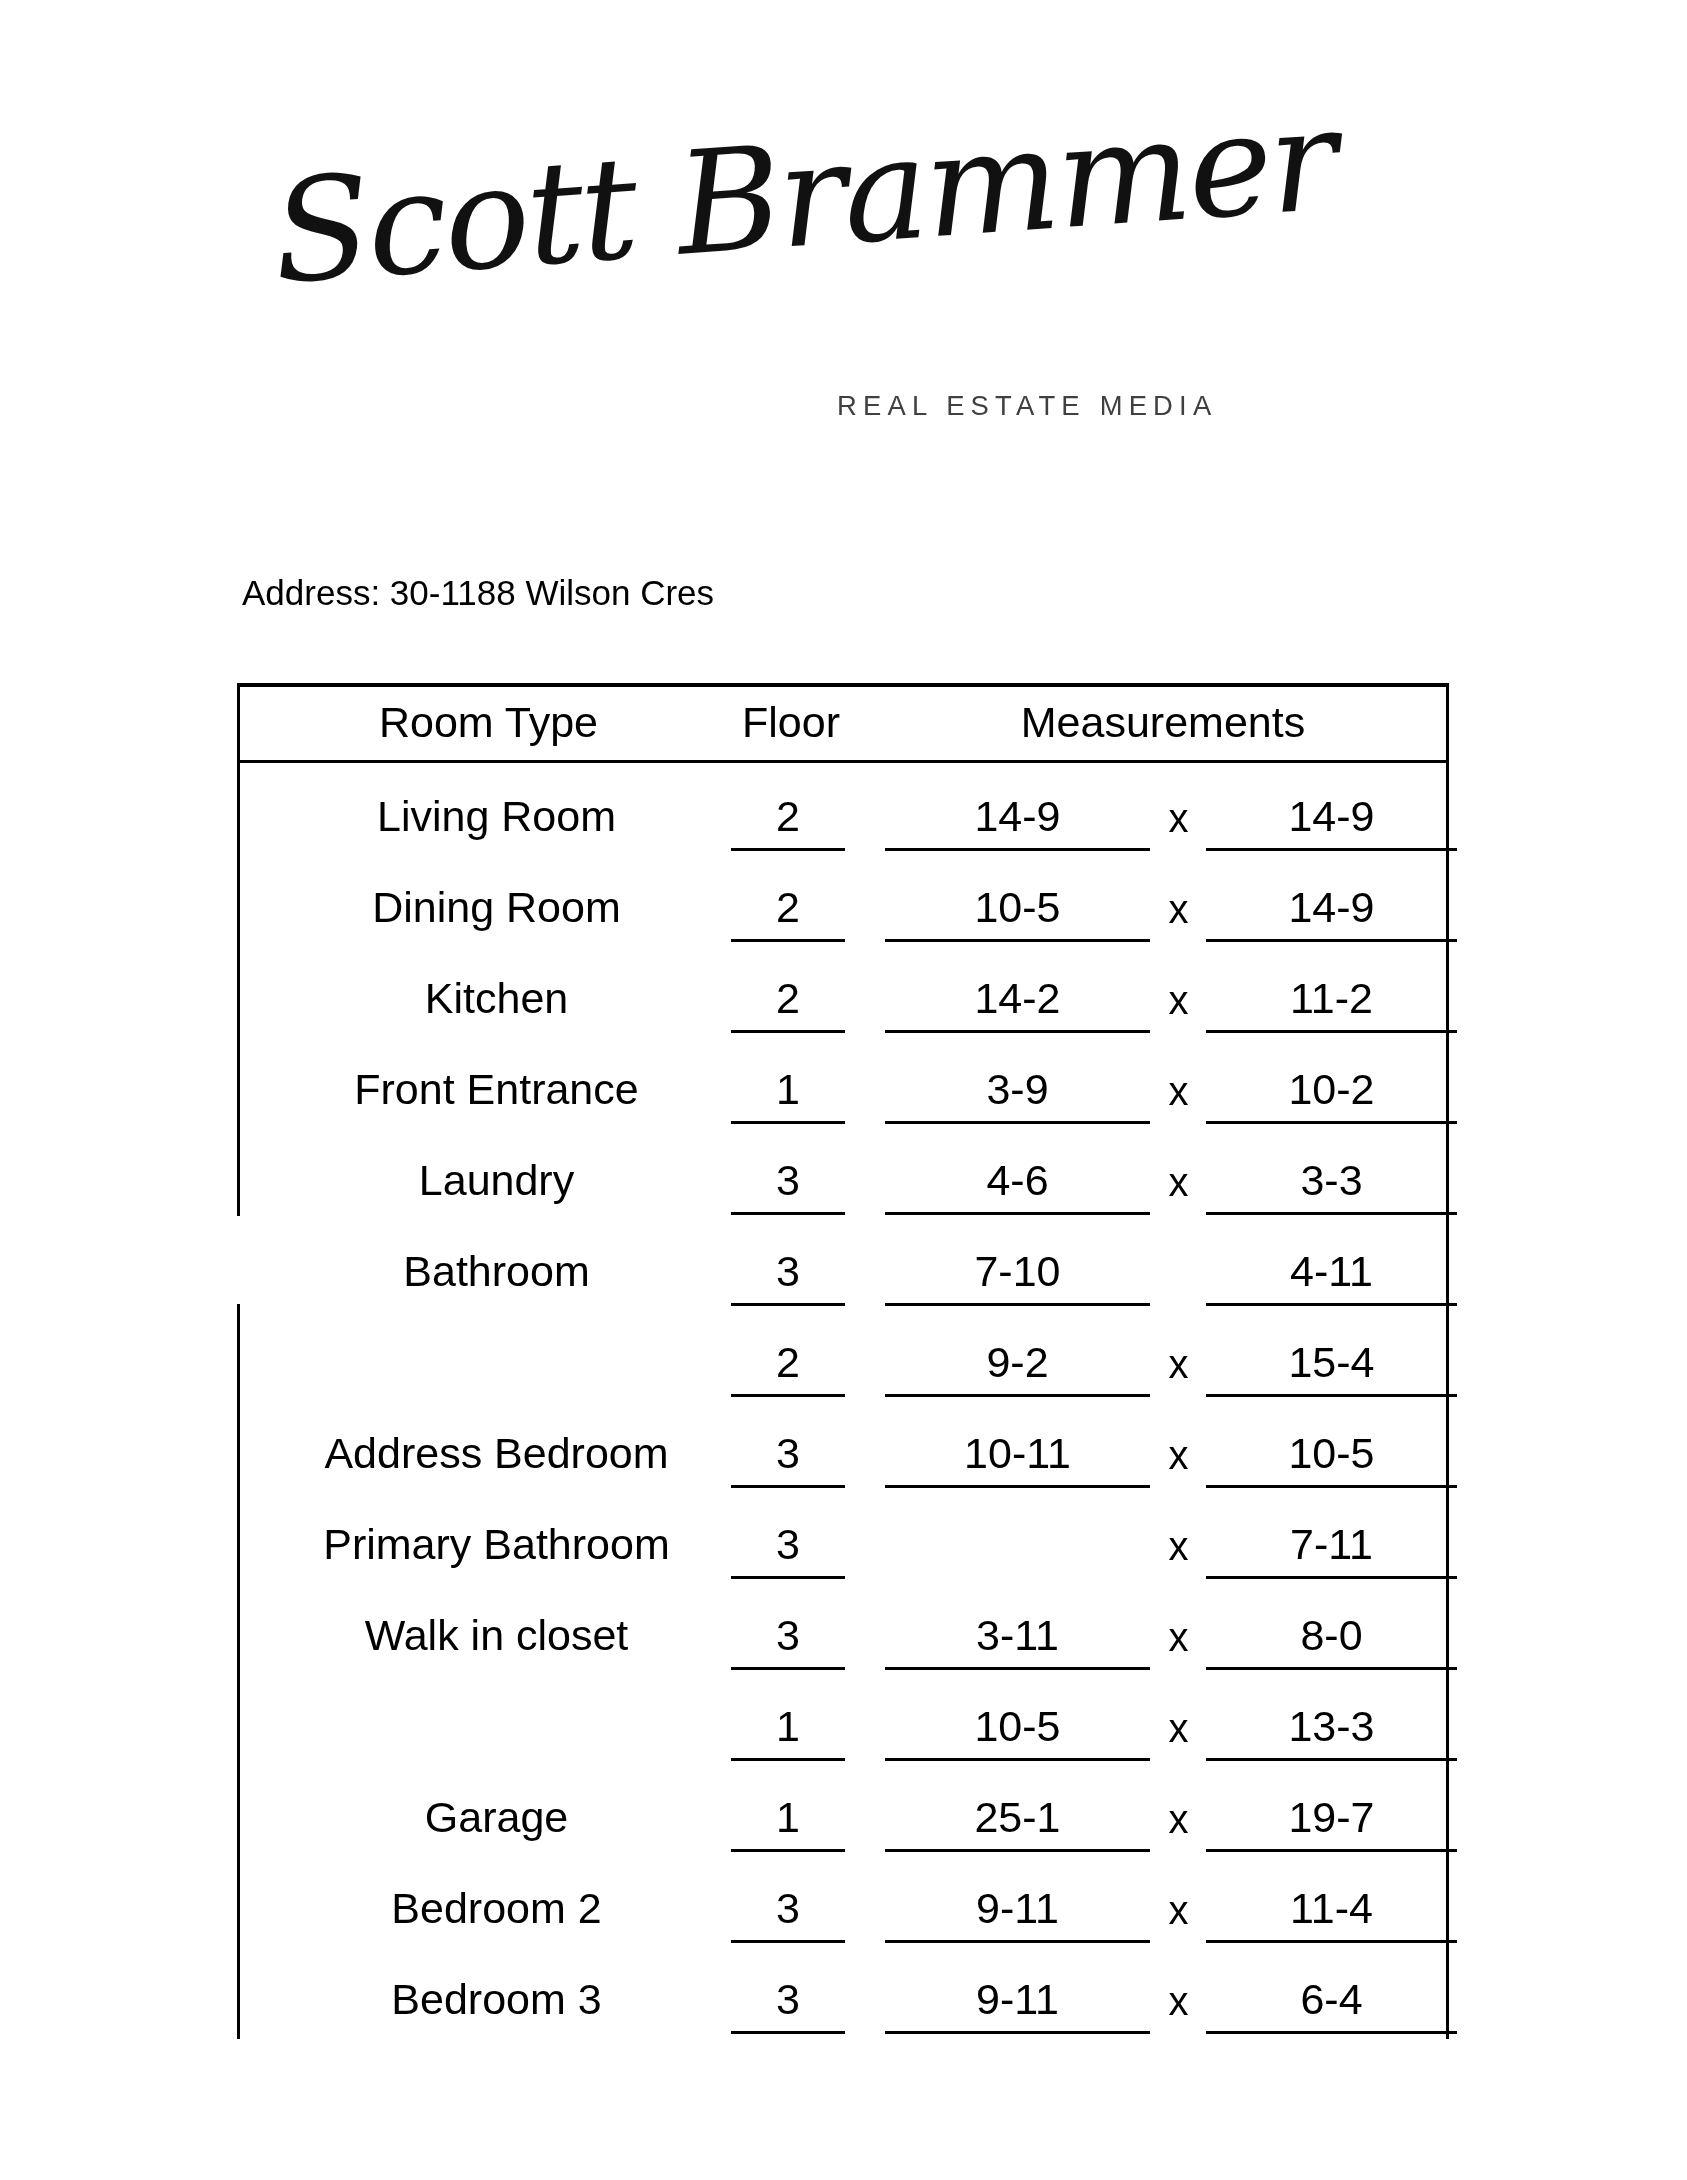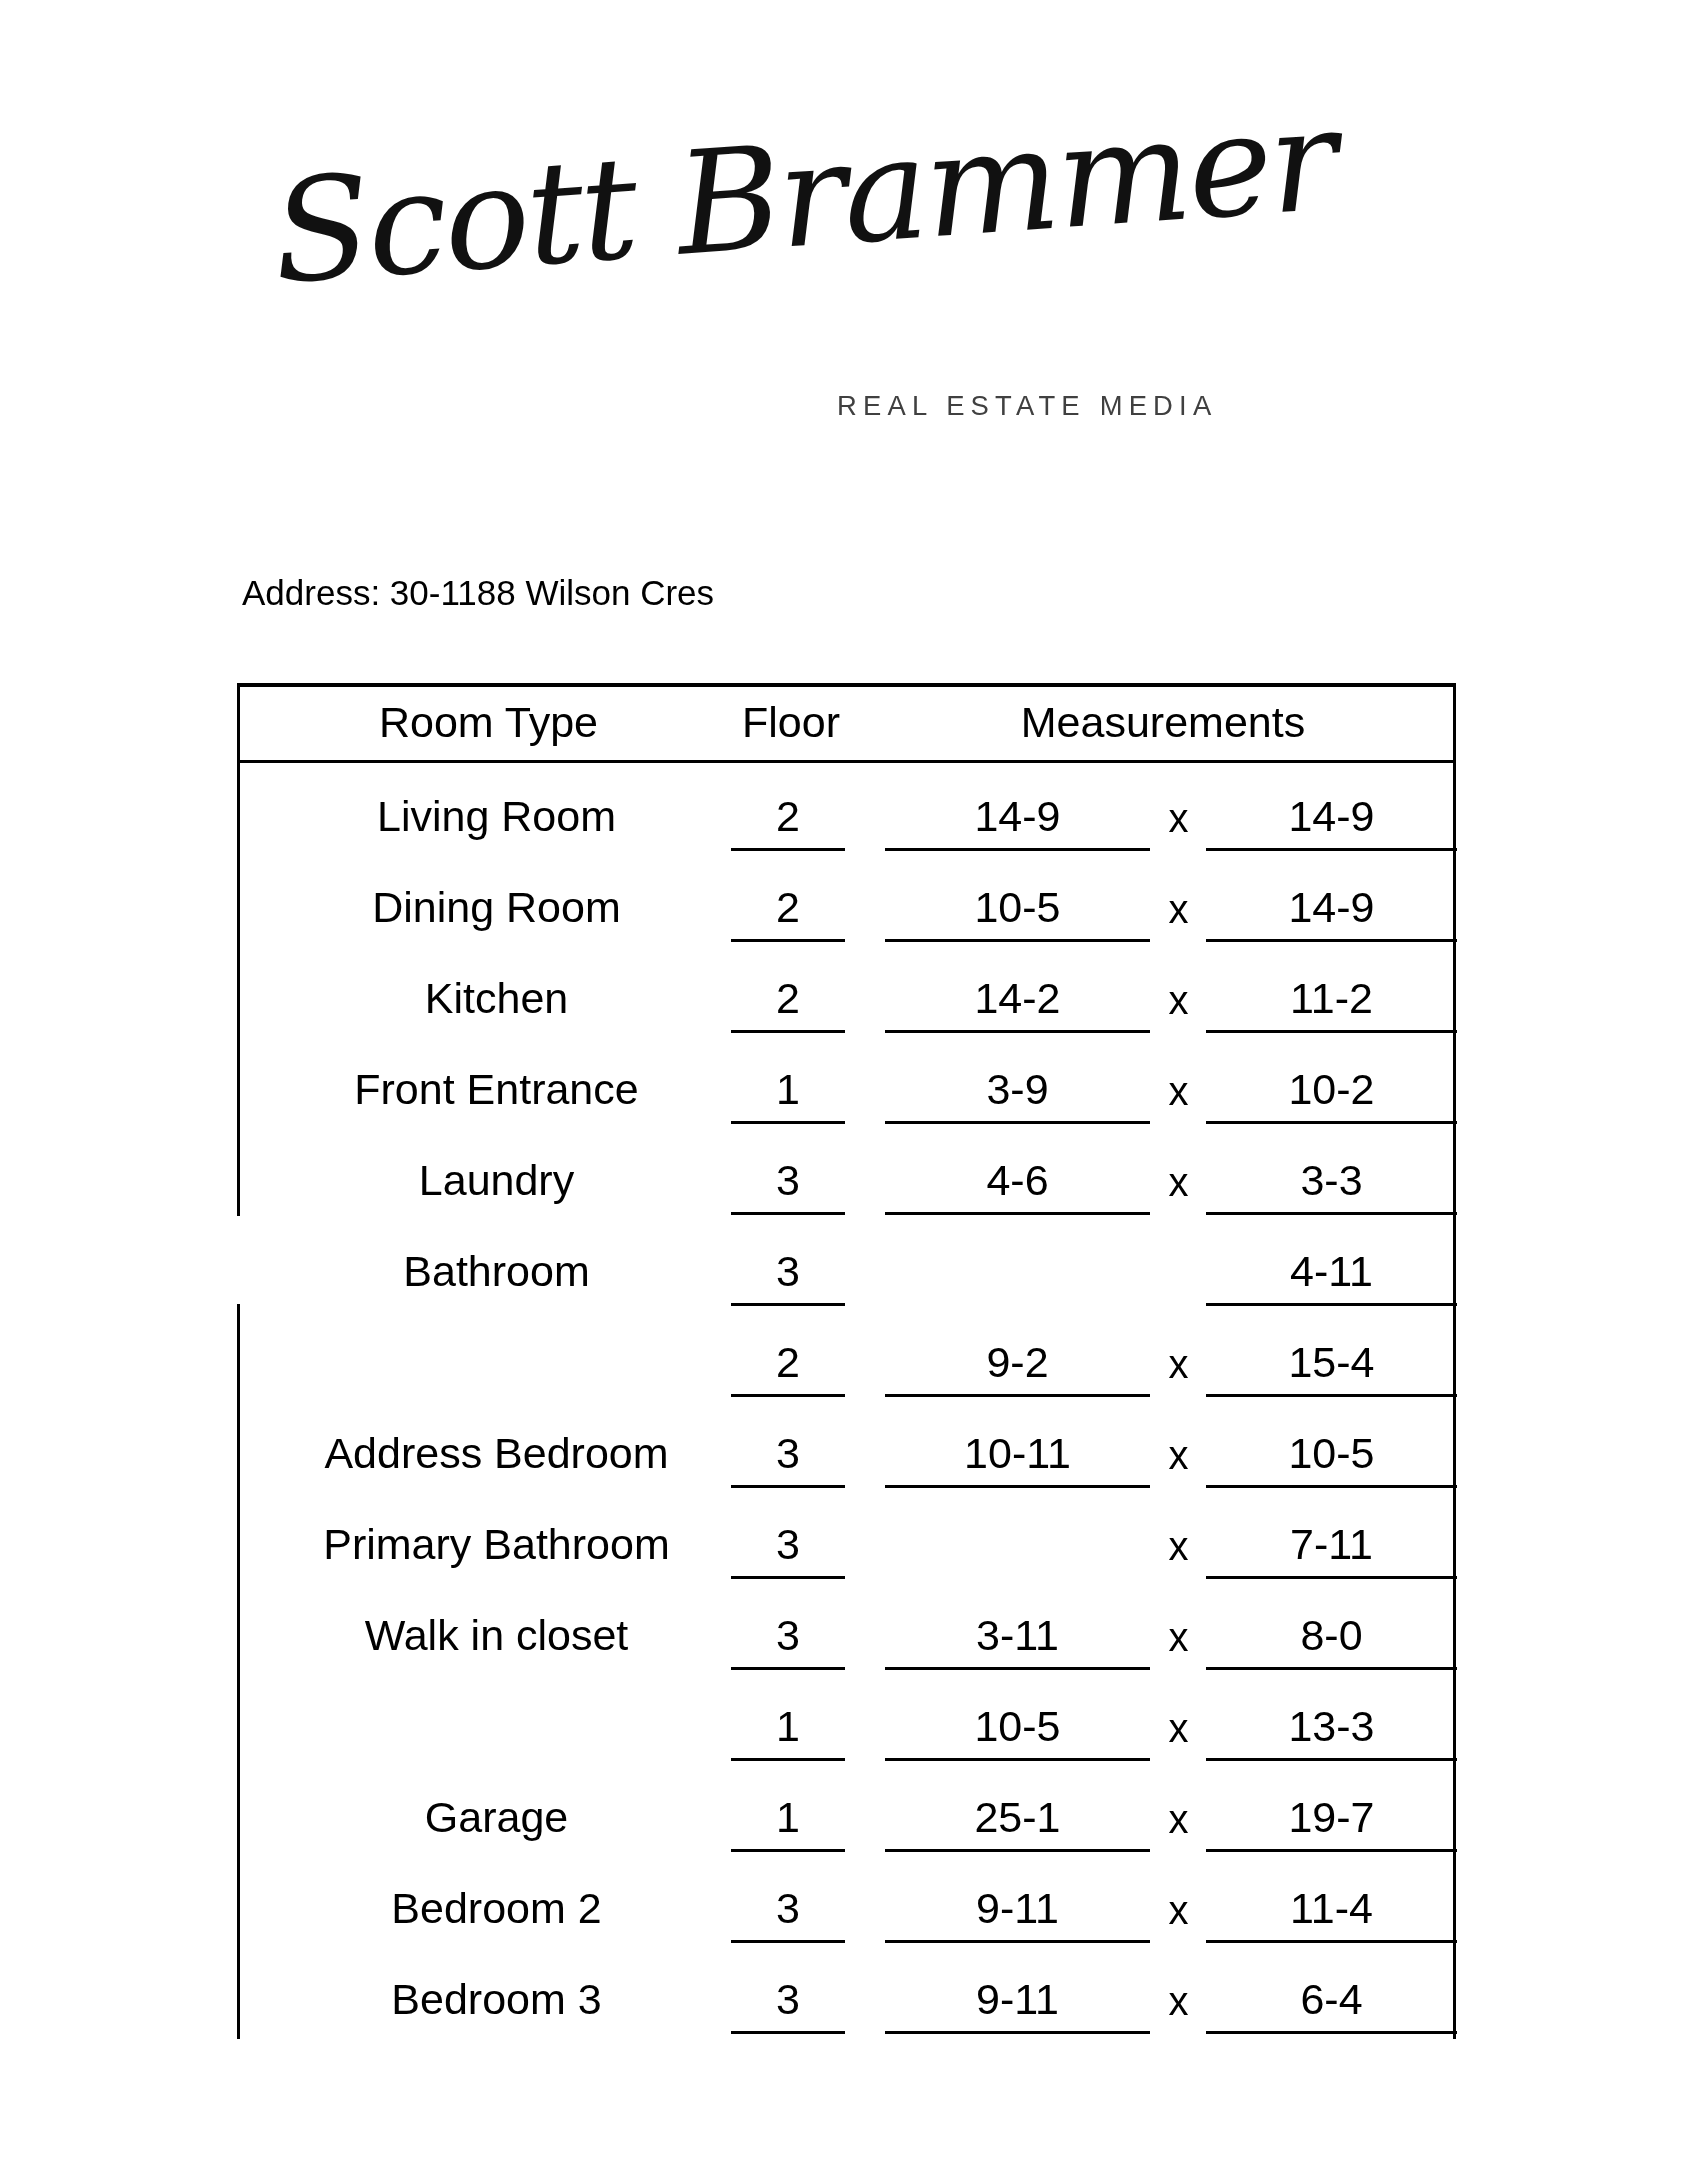--- a/index.html
+++ b/index.html
@@ -14,21 +14,21 @@
     font-size:142px;letter-spacing:-2.8px;white-space:nowrap;
     transform:rotate(-4deg);transform-origin:left bottom;color:#111;
   }
   .logo-sub{
     position:absolute;left:837px;top:390px;
     font-size:27.4px;letter-spacing:6.2px;white-space:nowrap;color:#404040;
   }
   
   .address{position:absolute;left:242px;top:573px;font-size:35px;white-space:nowrap;text-align:center;}
   
-  .sheet{position:absolute;left:237px;top:683px;width:1212px;height:1356px;padding-left:7px;}
+  .sheet{position:absolute;left:237px;top:683px;width:1212px;height:1356px;}
   .line{position:absolute;background:#000;}
   .line.top{left:0;right:0;top:0;height:3.8px;}
   .line.hsep{left:0;right:0;top:77px;height:2.8px;}
   .line.right{right:0;top:0;width:2.8px;height:1356px;}
   .line.left-a{left:0;top:0;width:2.8px;height:533px;}
   .line.left-b{left:0;top:621px;width:2.8px;height:735px;}
   .th{position:absolute;top:0;height:79px;line-height:79px;text-align:center;font-size:43px;white-space:nowrap;}
   .th.room{left:0;width:503px;}
   .th.floor{left:488px;width:132px;}
   .th.meas{left:640px;width:572px;}
@@ -102,20 +102,21 @@
     <div class="cell c-room">Laundry</div>
     <div class="cell c-floor blank">3</div>
     <div class="cell c-m1 blank">4-6</div>
     <div class="cell c-x">x</div>
     <div class="cell c-m2 blank">3-3</div>
   </div>
 
   <div class="row">
     <div class="cell c-room">Bathroom</div>
     <div class="cell c-floor blank">3</div>
+    <div class="cell c-m1 blank">7-10</div>
     <div class="cell c-x"></div>
     <div class="cell c-m2 blank">4-11</div>
   </div>
 
   <div class="row">
     <div class="cell c-floor blank">2</div>
     <div class="cell c-m1 blank">9-2</div>
     <div class="cell c-x">x</div>
     <div class="cell c-m2 blank">15-4</div>
   </div>

